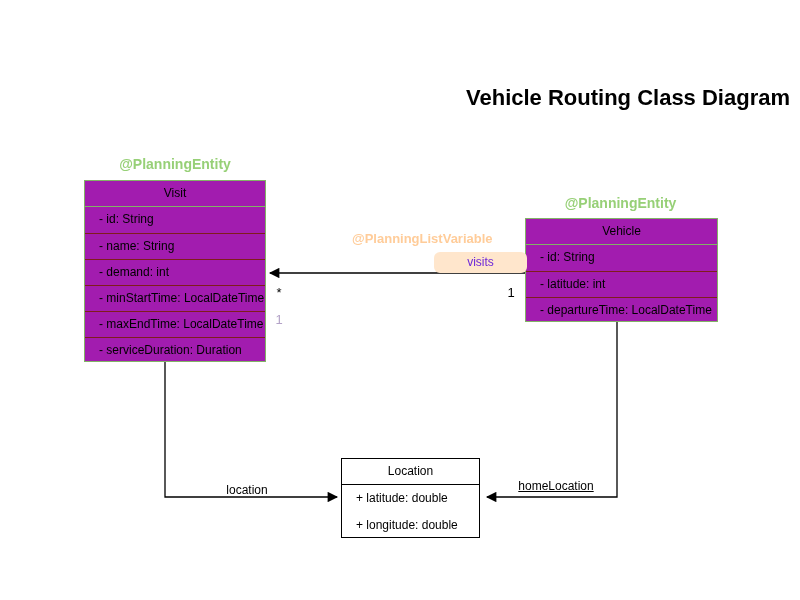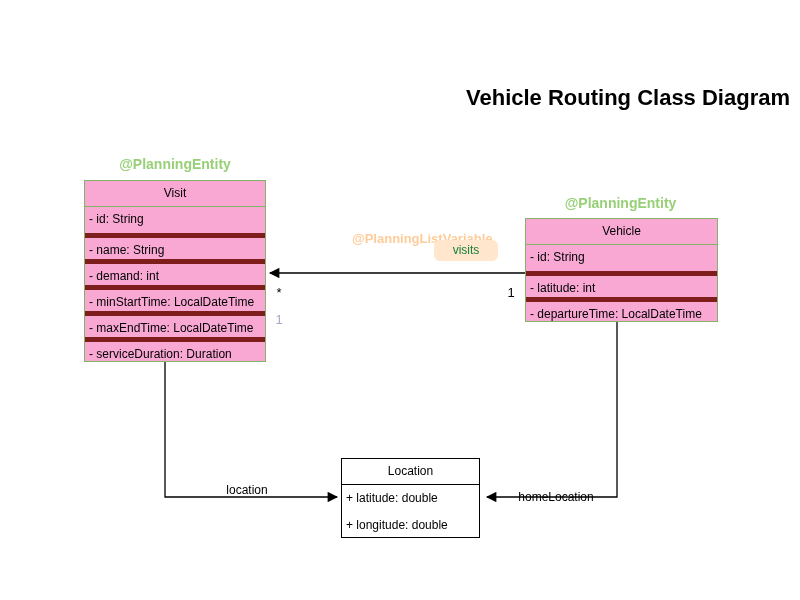--- a/index.html
+++ b/index.html
@@ -6,38 +6,38 @@
   .canvas{
     position:relative;width:800px;height:600px;background:#ffffff;overflow:hidden;
     font-family:"Liberation Sans", sans-serif;color:#000;
   }
   .title{
     position:absolute;left:0;top:85px;width:790px;text-align:right;
     font-size:22px;font-weight:bold;line-height:26px;
   }
   
   .uml-class{position:absolute;box-sizing:border-box;font-size:12px;}
-  .uml-class.green{background:#f9a8d4;border:1px solid #82b366;}
+  .uml-class.green{background:#a21caf;border:1px solid #82b366;}
   .uml-class.plain{background:#ffffff;border:1px solid #000000;}
   .uml-head{box-sizing:border-box;height:26px;line-height:25px;text-align:center;}
   .green .uml-head{border-bottom:1px solid #82b366;}
   .plain .uml-head{border-bottom:1px solid #000000;}
-  .uml-row{box-sizing:border-box;height:26px;line-height:25px;padding-left:4px;text-align:left;}
-  .green .uml-row + .uml-row{border-top:5px solid #7f1d1d;}
+  .uml-row{box-sizing:border-box;height:26px;line-height:25px;padding-left:14px;text-align:left;}
+  .green .uml-row + .uml-row{border-top:1px solid #7f1d1d;}
   .plain .uml-row{height:27px;line-height:27px;}
   
   .annotation{position:absolute;font-weight:bold;font-size:14px;text-align:center;}
   .annotation.green-text{color:#97d077;}
   .annotation.orange-text{color:#ffcc99;font-size:13px;text-align:left;}
   
   .edge-label{position:absolute;font-size:12px;text-align:center;color:#000;}
   .badge{
-    position:absolute;left:434px;top:240px;width:64px;height:21px;
+    position:absolute;left:434px;top:252px;width:93px;height:21px;
     background:#ffe6cc;border-radius:6px;font-size:12px;line-height:21px;
-    text-align:center;color:#15803d;
+    text-align:center;color:#6d28d9;
   }
   .mult{position:absolute;font-size:13px;width:14px;text-align:center;}
   .mult.secondary{color:#b3a2c7;}
   svg.edges{position:absolute;left:0;top:0;pointer-events:none;}
   svg.edges path{pointer-events:stroke;}
 </style>
 </head>
 <body>
 
 <div class="canvas">
@@ -80,15 +80,15 @@
     <div class="uml-row">+ longitude: double</div>
   </div>
 
   <div class="annotation orange-text" style="left:352px;top:231px;width:164px;">@PlanningListVariable</div>
   <div class="badge">visits</div>
   <div class="mult" style="left:272px;top:285px;">*</div>
   <div class="mult" style="left:504px;top:285px;">1</div>
   <div class="mult secondary" style="left:272px;top:312px;">1</div>
 
   <div class="edge-label" style="left:207px;top:483px;width:80px;">location</div>
-  <div class="edge-label" style="left:516px;top:490px;width:80px;">homeLocation</div>
+  <div class="edge-label" style="left:516px;top:479px;width:80px;text-decoration:underline;">homeLocation</div>
 
 </div>
 
 </body></html>

